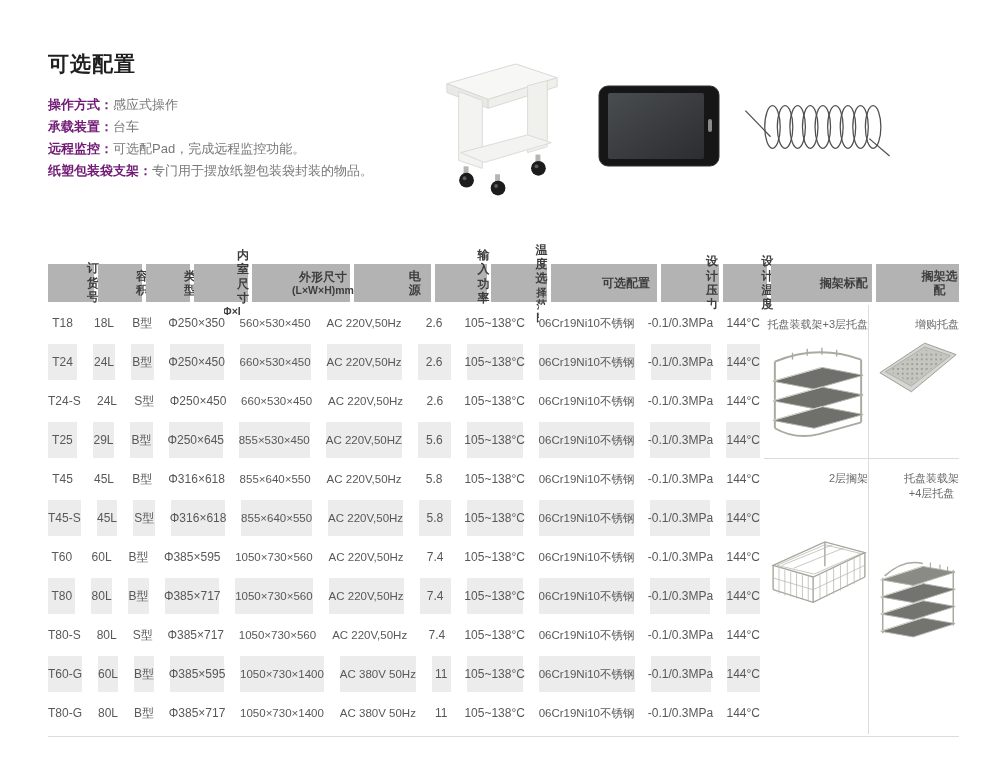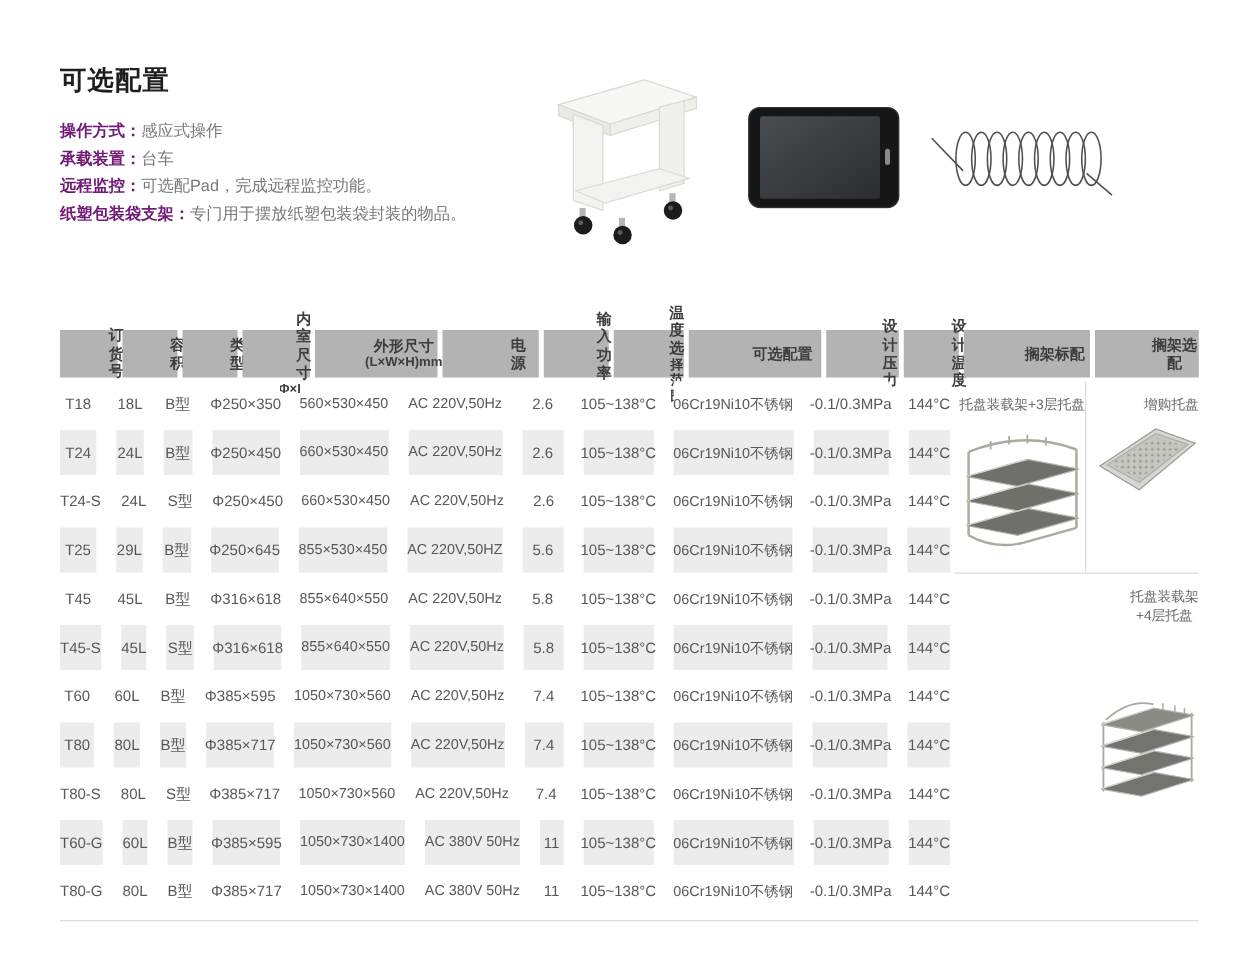--- a/index.html
+++ b/index.html
@@ -365,20 +365,39 @@
                 </defs>
                 <polygon points="3,36 50,5 83,17 36,56" fill="#d6d6d2" stroke="#9b9b93" stroke-width="1"></polygon>
                 <polygon points="9,35 50,9 77,18 36,50" fill="#c6c6c1" stroke="#adada6" stroke-width="1"></polygon>
                 <polygon points="12,34 50,12 74,19 36,47" fill="url(#tp)"></polygon>
               </svg>
             </div>
           </div>
         </div>
 
         <div class="shelf-group g2">
+          <div class="scol std">
+            <div class="shelf-label">2层搁架</div>
+            <div class="shelf-img">
+              <svg viewBox="0 0 100 84" width="98" height="82">
+                <g stroke="#a6a69c" stroke-width="1.4" fill="none">
+                  <polygon points="3,30 56,6 97,17 44,42"></polygon>
+                  <path d="M3,30 V55 M97,17 V42 M44,42 V68 M56,6 V31"></path>
+                  <path d="M3,55 L44,68 L97,42"></path>
+                </g>
+                <g stroke="#b8b8b0" stroke-width="0.8" fill="none">
+                  <path d="M9,33 V59 M15,35 V61 M21,37 V62 M27,38 V64 M33,40 V65 M39,41 V67"></path>
+                  <path d="M51,40 V65 M58,36 V62 M65,33 V59 M72,30 V56 M79,27 V52 M86,23 V49 M92,20 V45"></path>
+                  <path d="M3,43 L44,55 L97,30"></path>
+                  <path d="M12,30 L64,9 M24,33 L76,12"></path>
+                  <polygon points="7,30 56,9 93,18 45,39"></polygon>
+                </g>
+              </svg>
+            </div>
+          </div>
           <div class="scol optn">
             <div class="shelf-label">托盘装载架
 +4层托盘</div>
             <div class="shelf-img">
               <svg viewBox="0 0 86 92" width="82" height="88">
                 <g stroke="#aaaaa0" stroke-width="1.6" fill="none">
                   <path d="M6,28 V86"></path>
                     <path d="M80,20 V78"></path>
                   <path d="M8,26 Q28,8 48,13"></path>
                   <path d="M56,12 v8 M66,14 v8 M74,16 v8" stroke-width="1.2"></path>

